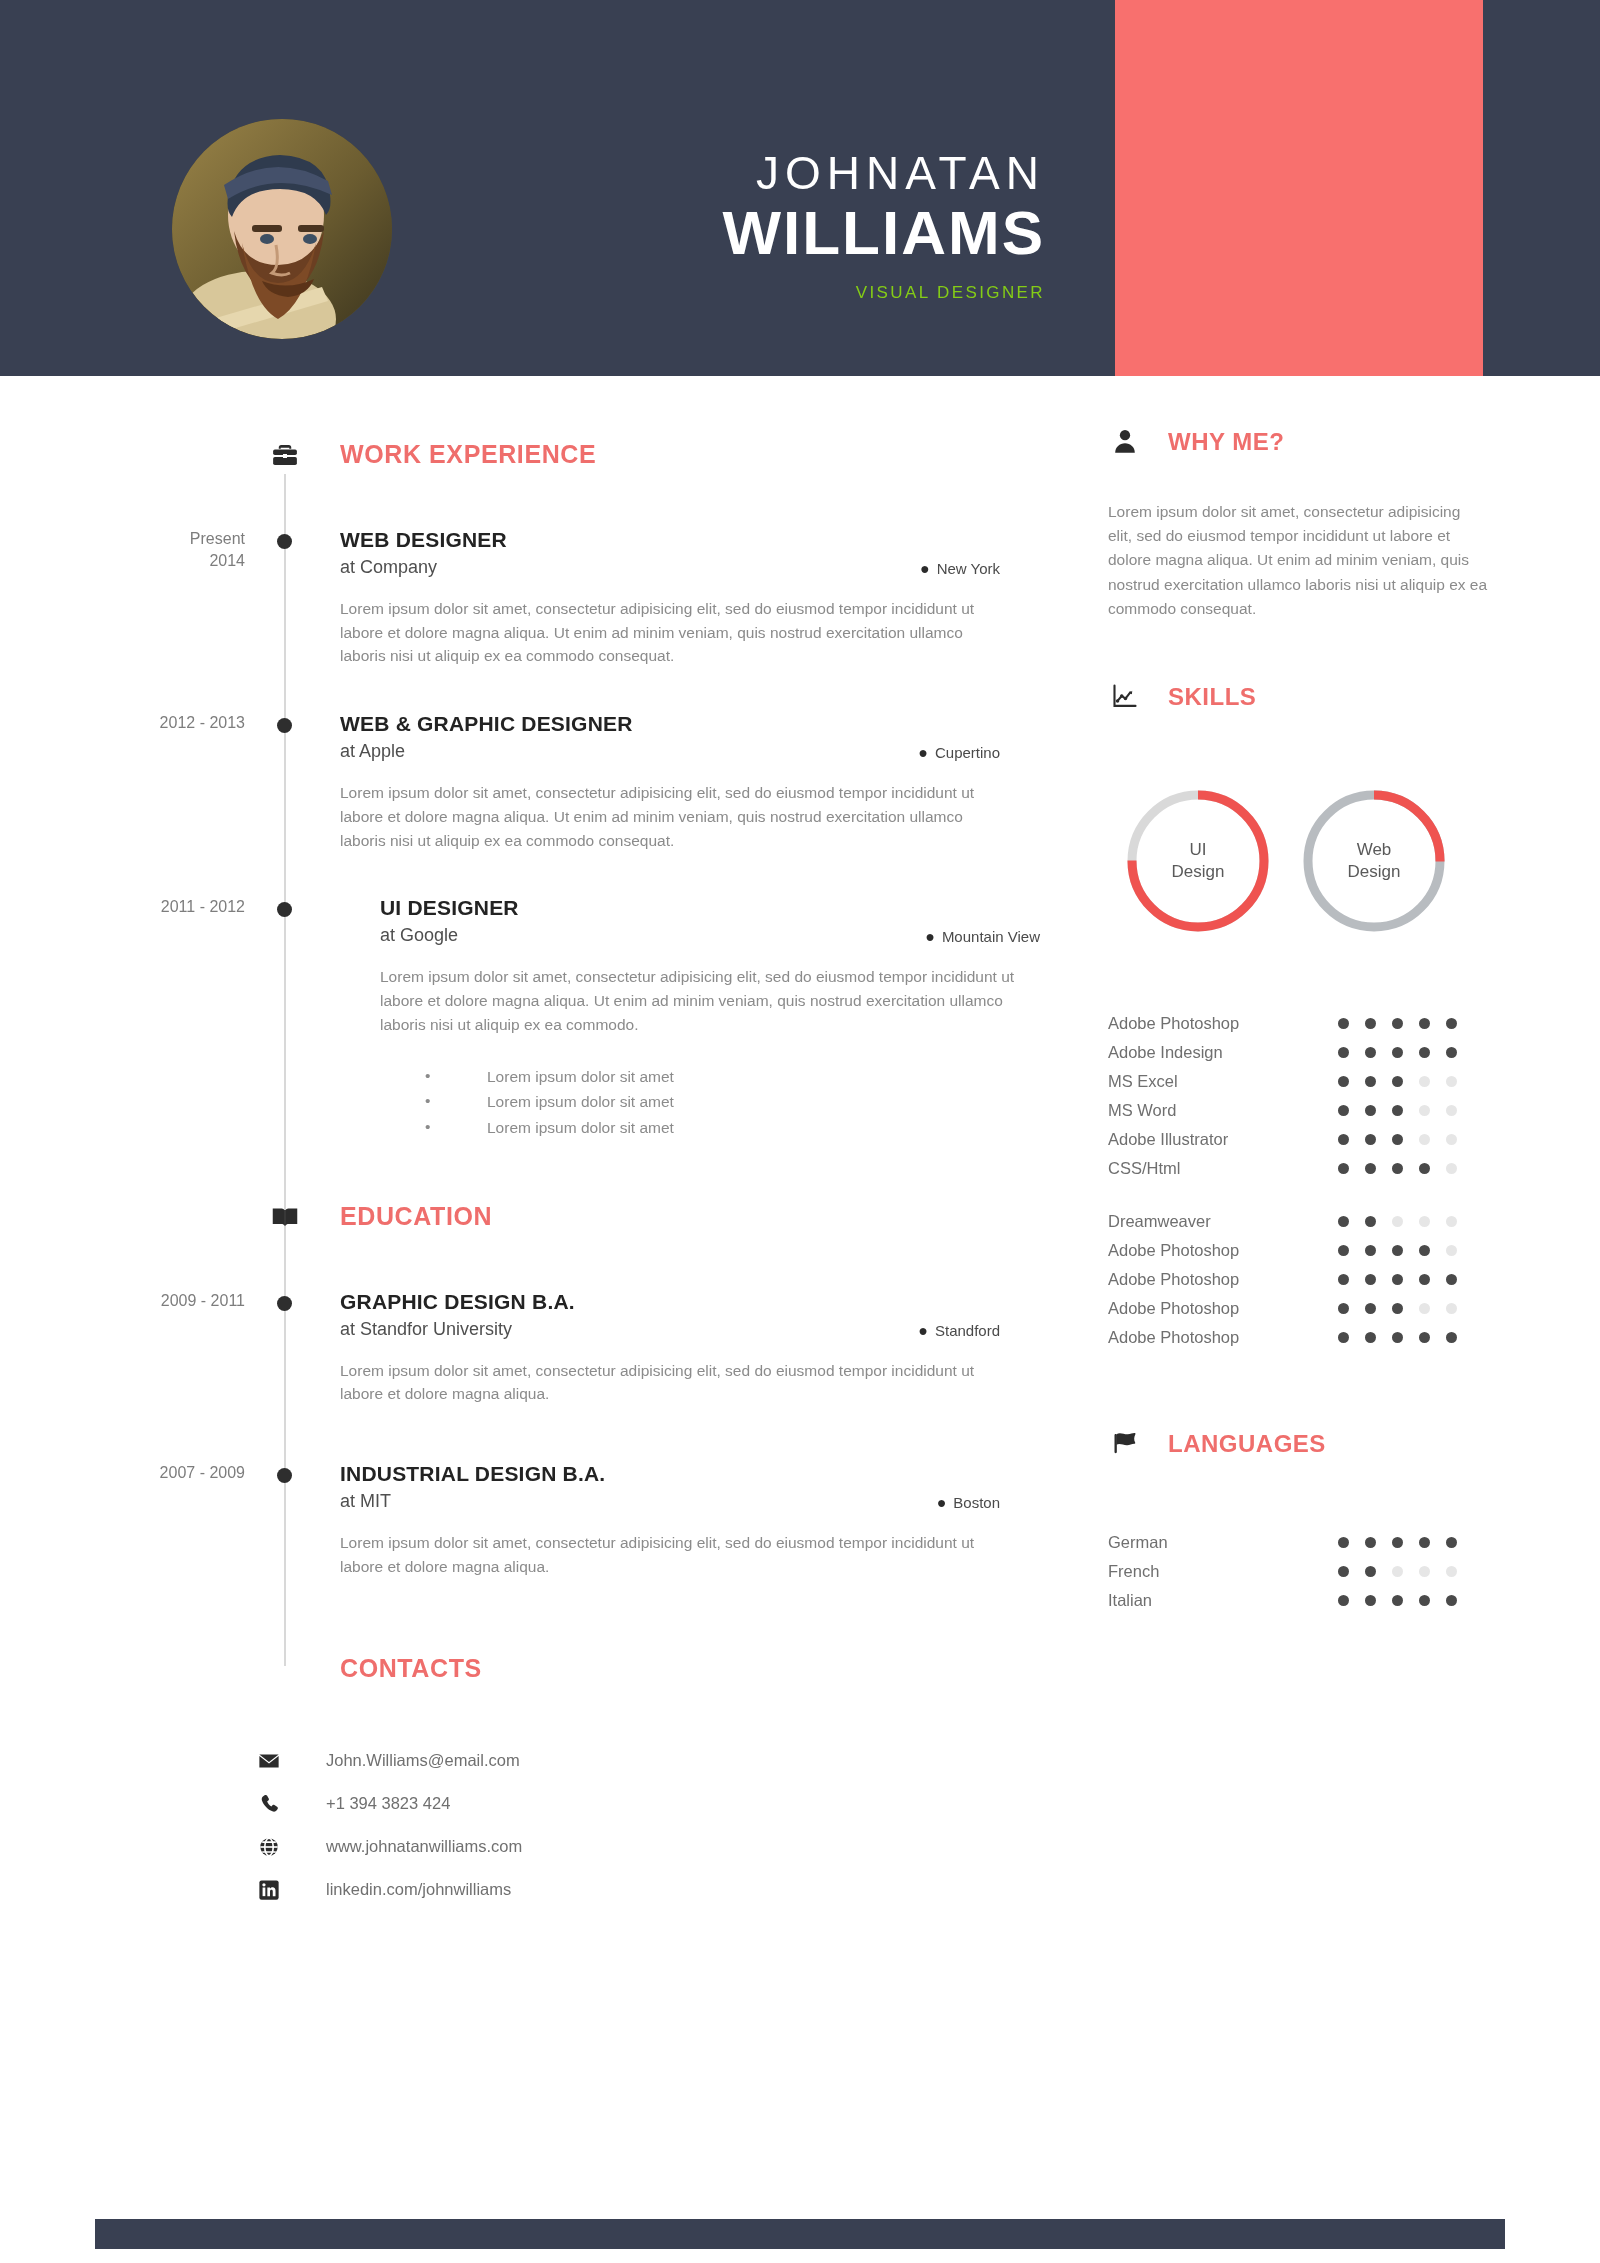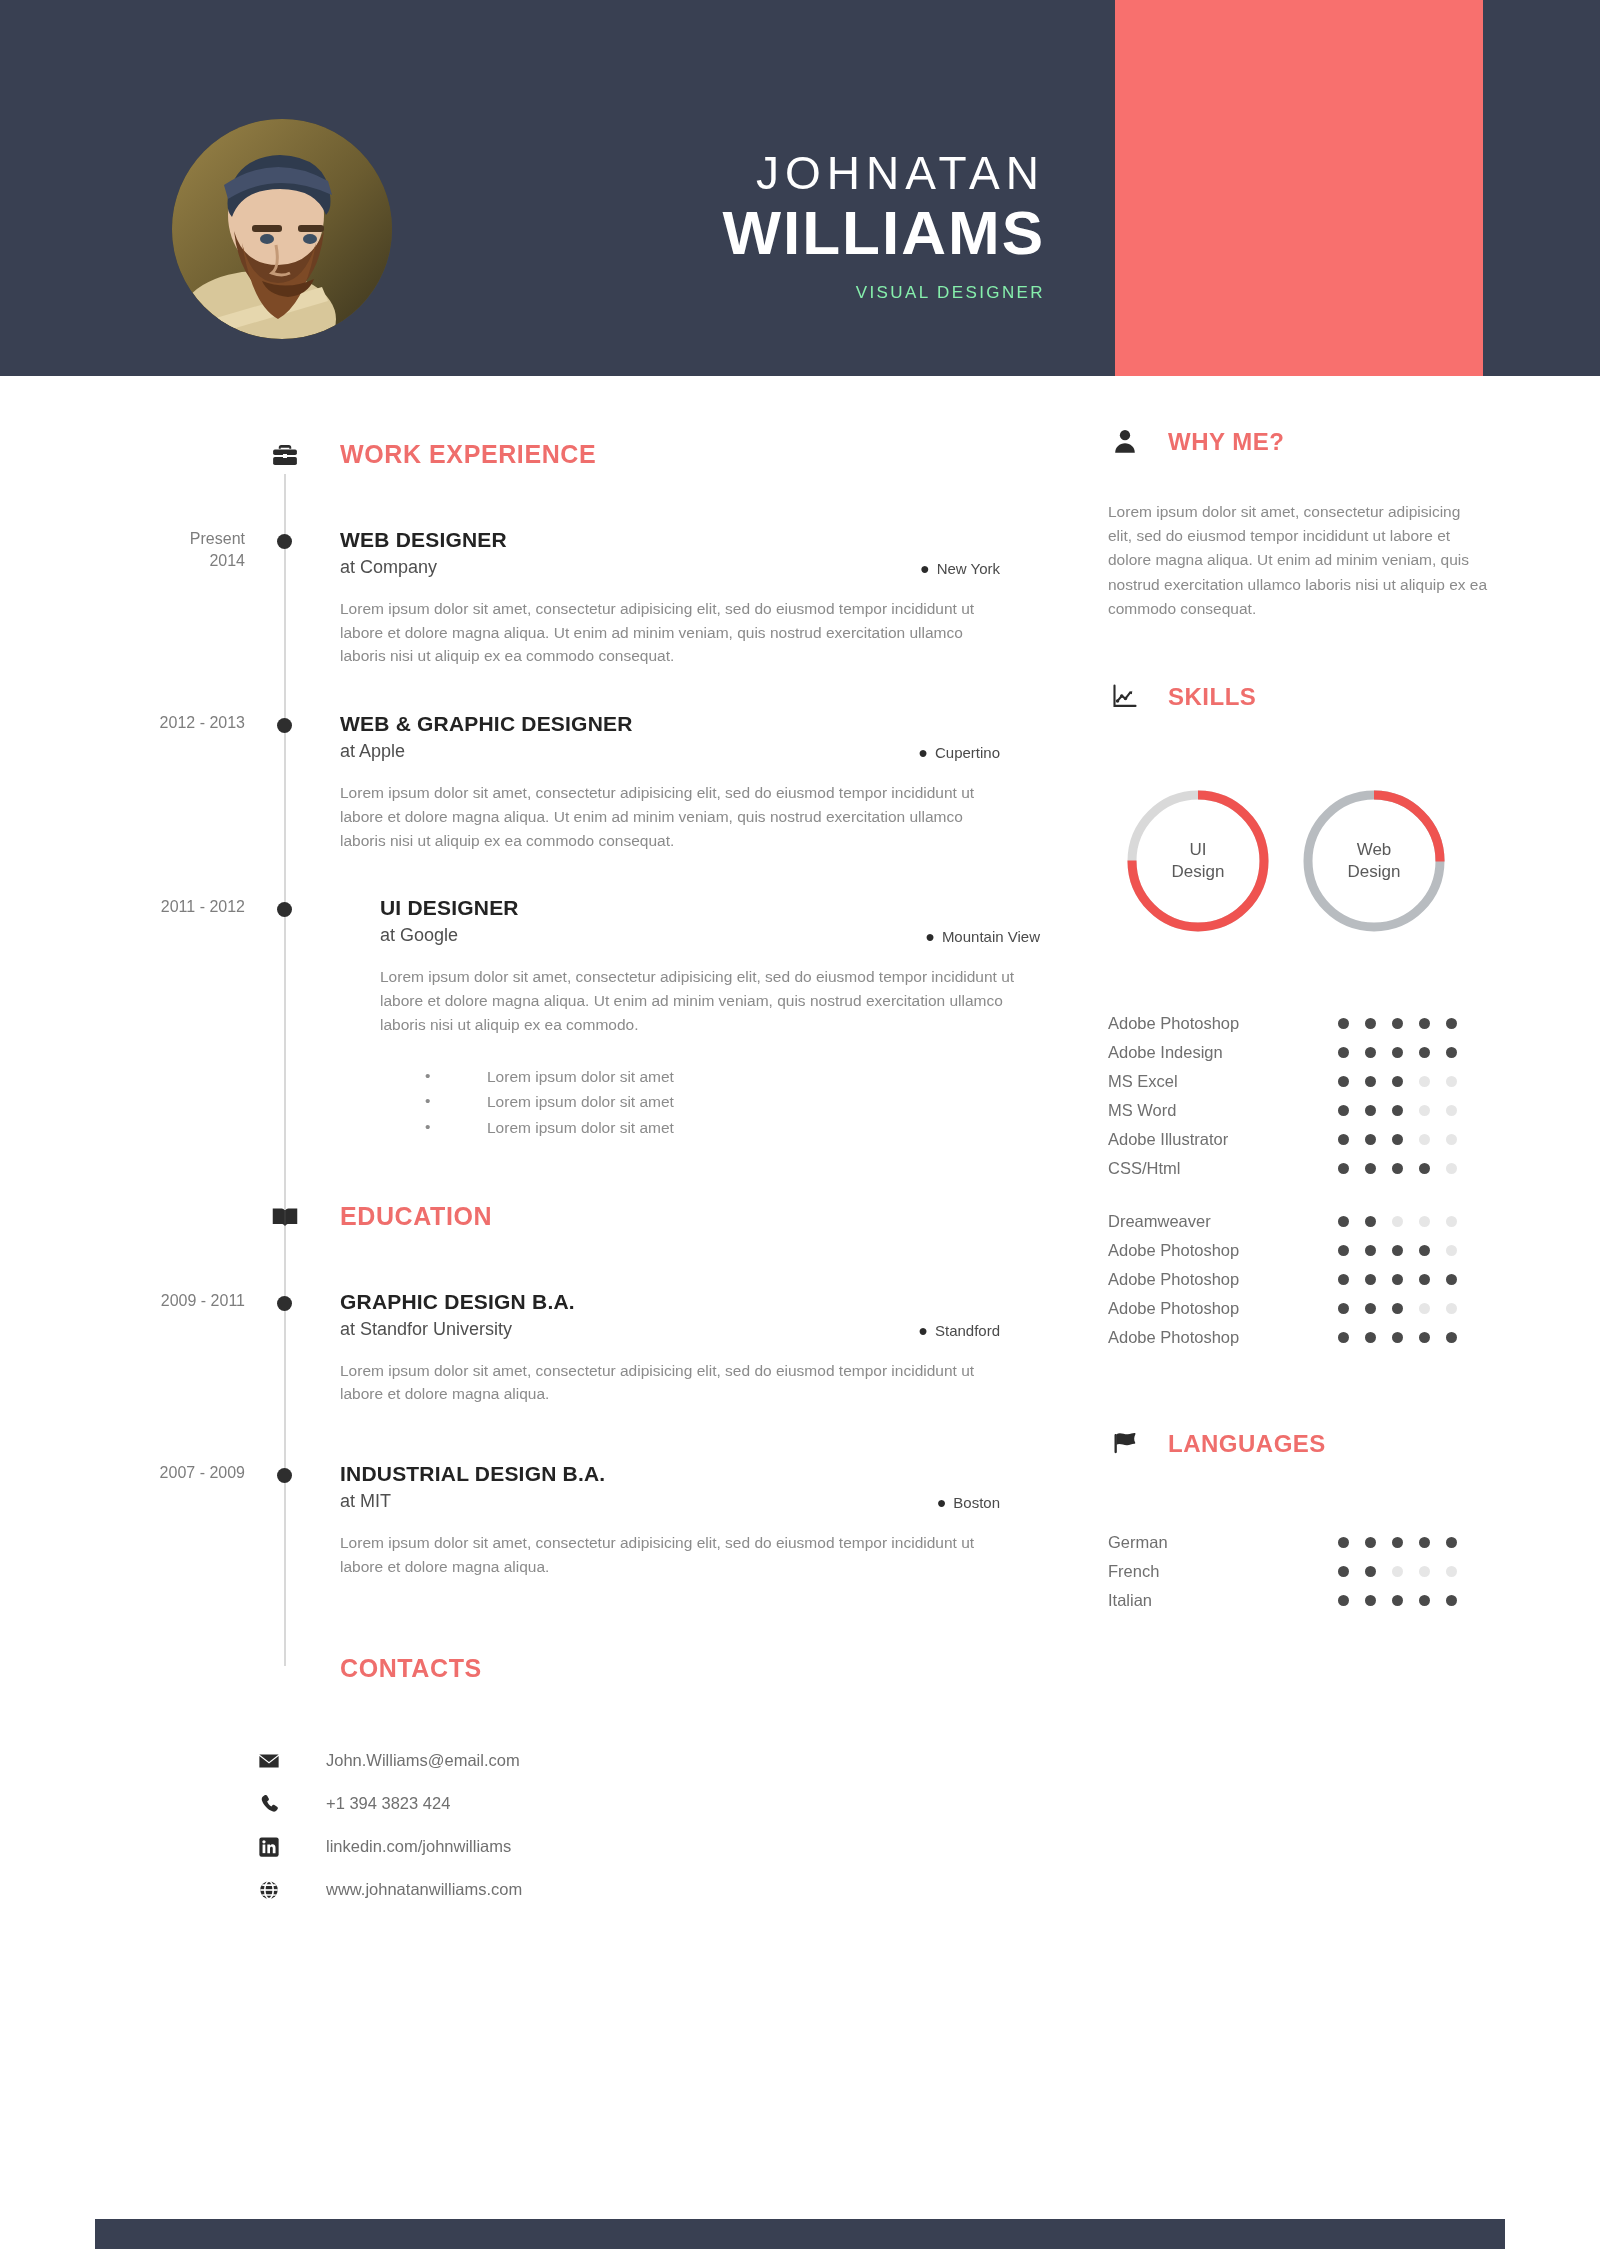--- a/index.html
+++ b/index.html
@@ -35,21 +35,21 @@
   .first-name {
     font-size:46px; letter-spacing:6px; font-weight:400;
     line-height:1.0; display:block;
   }
   .last-name {
     font-size:62px; letter-spacing:2px; font-weight:700;
     line-height:1.12; display:block; margin-top:2px;
   }
   .job-title {
     font-size:17px; letter-spacing:2.4px; font-weight:400;
-    display:block; margin-top:16px; color:#86efac;
+    display:block; margin-top:16px; color:#84cc16;
   }
 
   
   .content { position:absolute; left:0; top:376px; width:1600px; }
 
   .left-col { position:absolute; left:0; top:12px; width:1070px; }
   .right-col { position:absolute; left:1108px; top:0; width:400px; }
 
   
   .sec-head {
@@ -344,40 +344,40 @@
           <span class="contact-ico">
             <svg width="22" height="22" viewBox="0 0 24 24" fill="#2b2b2b">
               <path d="M7.6 2.3c.9-.5 1.9-.2 2.4.7l1.7 3c.5.9.2 2-.7 2.5l-1 .6c.6 2.3 2.4 4.5 4.6 5.7l.7-1c.6-.9 1.7-1.1 2.6-.6l2.9 1.7c.9.5 1.1 1.7.6 2.5l-1 1.5c-1 1.5-3 1.9-4.7 1.1C11 18.4 6 13.3 4.3 8.2c-.6-1.8 0-3.6 1.4-4.6l1.9-1.3z"></path>
             </svg>
           </span>
           <span class="contact-val">+1 394 3823 424</span>
         </div>
 
         <div class="contact-row">
           <span class="contact-ico">
+            <svg width="22" height="22" viewBox="0 0 24 24" fill="none" stroke="#2b2b2b" stroke-width="1.8">
+              <circle cx="12" cy="12" r="9.5" fill="#2b2b2b" stroke="none"></circle>
+              <ellipse cx="12" cy="12" rx="4.6" ry="9.5" stroke="#fff"></ellipse>
+              <line x1="2.5" y1="12" x2="21.5" y2="12" stroke="#fff"></line>
+              <path d="M4.6 6.6h14.8M4.6 17.4h14.8" stroke="#fff"></path>
+            </svg>
+          </span>
+          <span class="contact-val">www.johnatanwilliams.com</span>
+        </div>
+
+        <div class="contact-row">
+          <span class="contact-ico">
             <svg width="22" height="22" viewBox="0 0 24 24">
               <rect x="1.5" y="1.5" width="21" height="21" rx="2.4" fill="#2b2b2b"></rect>
               <rect x="5" y="9.3" width="3" height="9.4" fill="#fff"></rect>
               <circle cx="6.5" cy="6.4" r="1.8" fill="#fff"></circle>
               <path d="M10.2 9.3h2.9v1.3c.5-.9 1.5-1.5 2.8-1.5 2.2 0 3.2 1.4 3.2 3.8v5.8h-3v-5.2c0-1.2-.4-1.9-1.5-1.9-1 0-1.5.7-1.5 1.9v5.2h-2.9V9.3z" fill="#fff"></path>
             </svg>
           </span>
           <span class="contact-val">linkedin.com/johnwilliams</span>
-        </div>
-
-        <div class="contact-row">
-          <span class="contact-ico">
-            <svg width="22" height="22" viewBox="0 0 24 24" fill="none" stroke="#2b2b2b" stroke-width="1.8">
-              <circle cx="12" cy="12" r="9.5" fill="#2b2b2b" stroke="none"></circle>
-              <ellipse cx="12" cy="12" rx="4.6" ry="9.5" stroke="#fff"></ellipse>
-              <line x1="2.5" y1="12" x2="21.5" y2="12" stroke="#fff"></line>
-              <path d="M4.6 6.6h14.8M4.6 17.4h14.8" stroke="#fff"></path>
-            </svg>
-          </span>
-          <span class="contact-val">www.johnatanwilliams.com</span>
         </div>
       </div>
     </div>
   </div>
 
   <div class="right-col">
 
     <div style="padding-top:52px;">
       <div class="r-sec-head">
         <div class="r-sec-icon">

